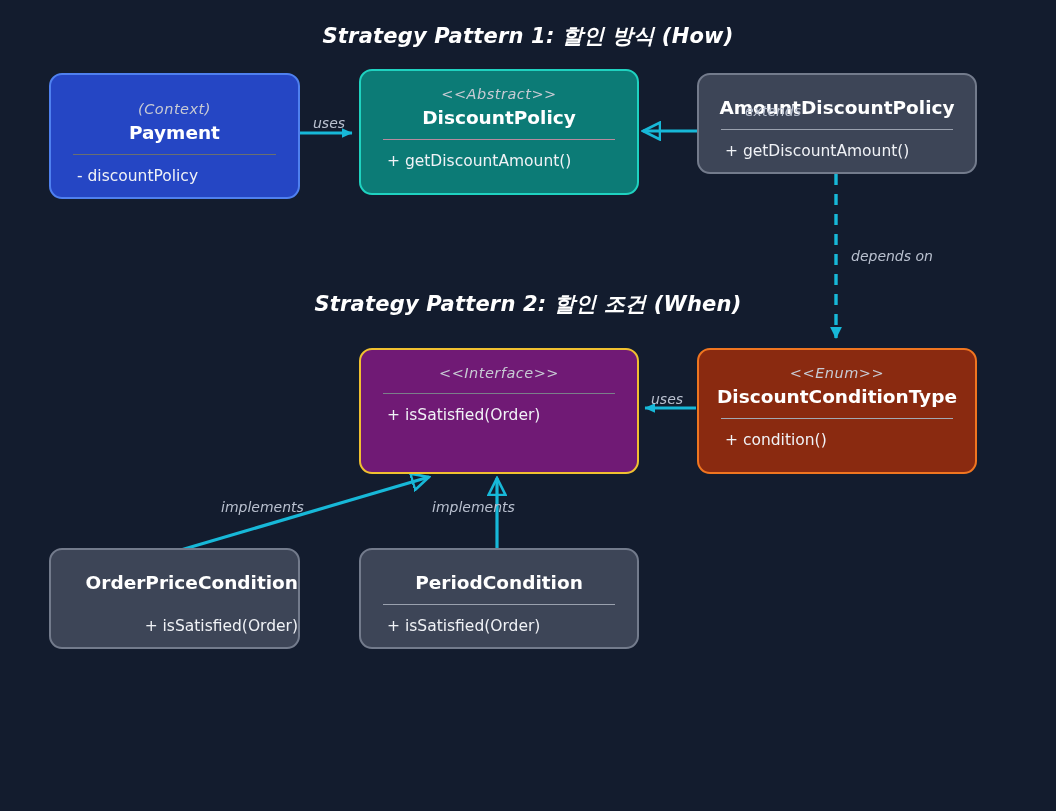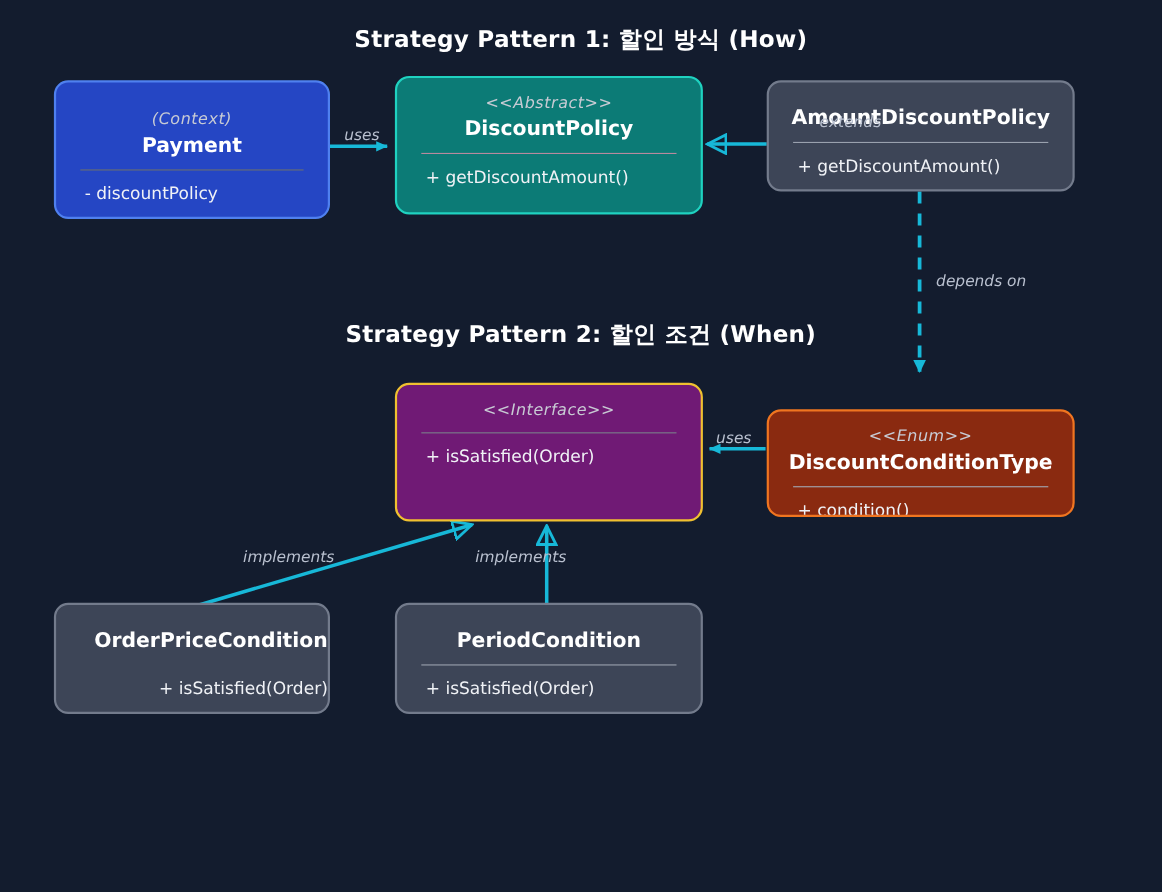--- a/index.html
+++ b/index.html
@@ -31,20 +31,21 @@
 
   
   .section-title {
     position: absolute;
     width: 100%;
     text-align: center;
     font-size: 21px;
     font-weight: bold;
     color: #ffffff;
     letter-spacing: 0.2px;
+    font-style: italic;
   }
   #title-1 { top: 22px; }
   #title-2 { top: 290px; }
 
   
   .uml-box {
     position: absolute;
     border-radius: 13px;
     border: 2px solid transparent;
     box-sizing: border-box;
@@ -202,21 +203,21 @@
     <div class="uml-divider"></div>
     <div class="uml-member">+ getDiscountAmount()</div>
   </div>
 
   <div class="uml-box box-interface" style="left:359px; top:348px; width:280px; height:126px;">
     <div class="uml-stereotype">&lt;&lt;Interface&gt;&gt;</div>
     <div class="uml-divider"></div>
     <div class="uml-member">+ isSatisfied(Order)</div>
   </div>
 
-  <div class="uml-box box-enum" style="left:697px; top:348px; width:280px; height:98px;margin-top:24px;">
+  <div class="uml-box box-enum" style="left:697px; top:348px; width:280px; height:126px;">
     <div class="uml-stereotype">&lt;&lt;Enum&gt;&gt;</div>
     <div class="uml-name">DiscountConditionType</div>
     <div class="uml-divider"></div>
     <div class="uml-member">+ condition()</div>
   </div>
 
   <div class="uml-box box-plain no-stereo" style="left:49px; top:548px; width:251px; height:101px;align-items:flex-end;">
     <div class="uml-name">OrderPriceCondition</div>
     <div class="uml-divider"></div>
     <div class="uml-member">+ isSatisfied(Order)</div>

